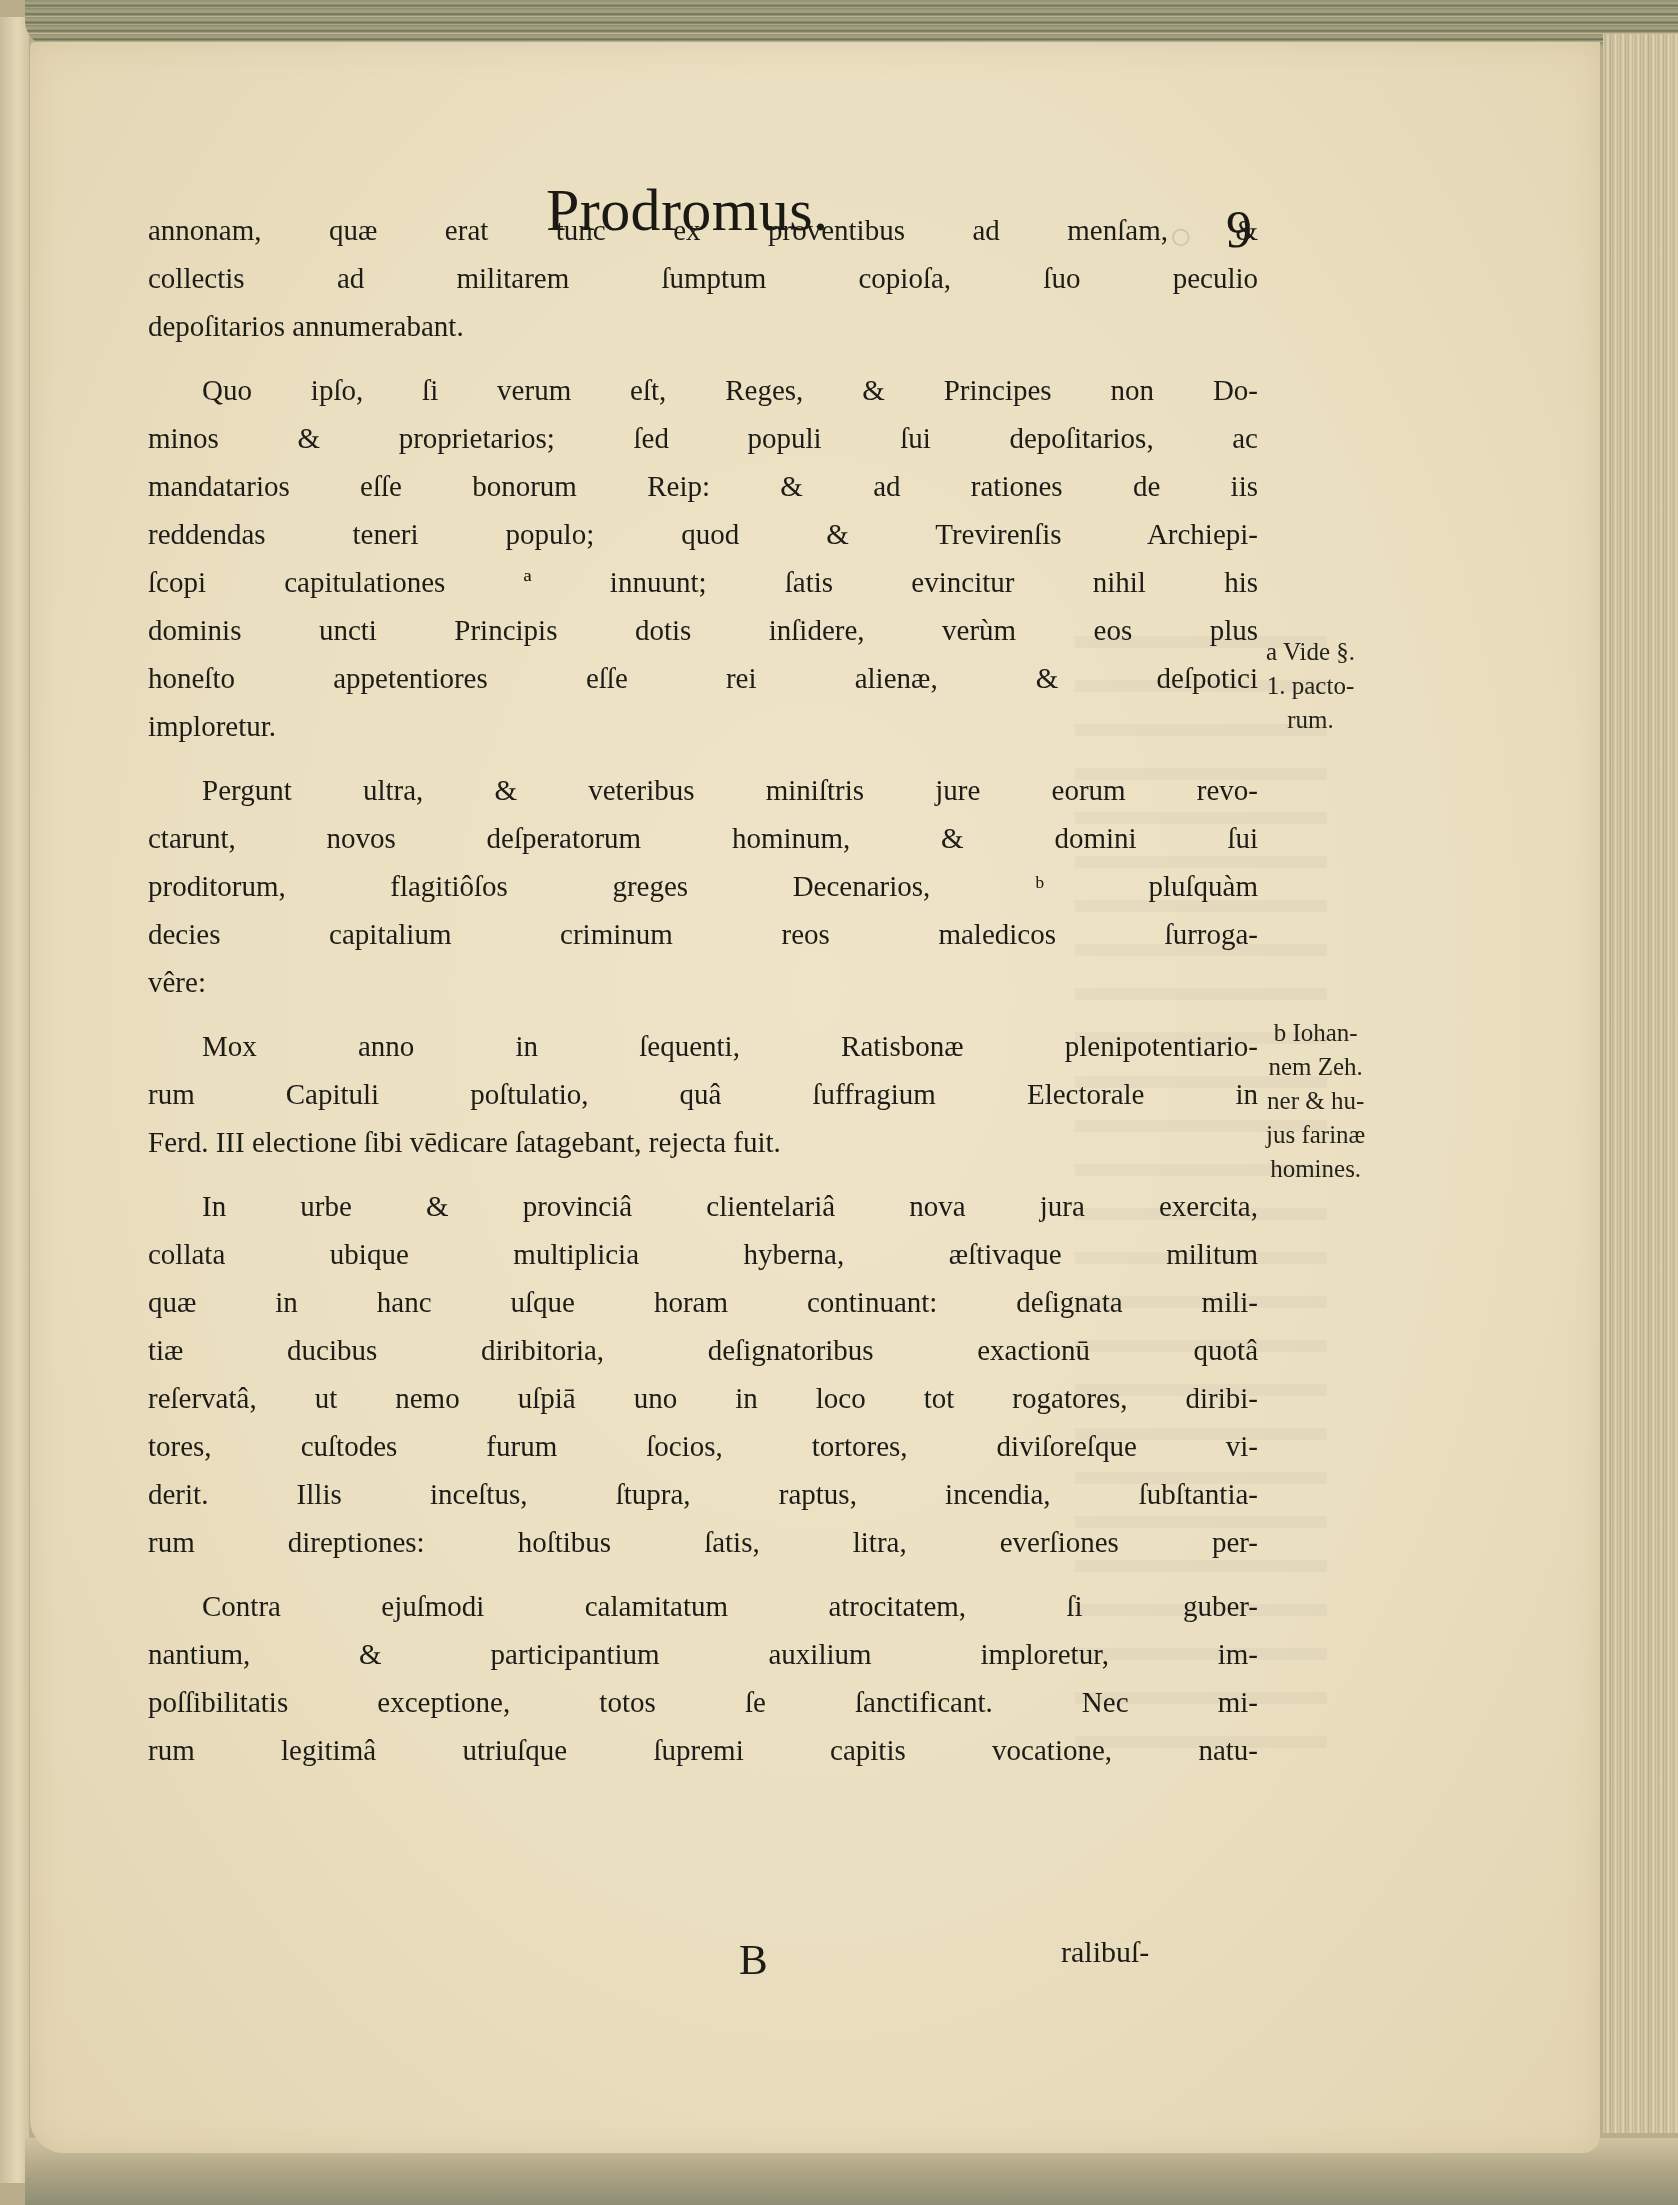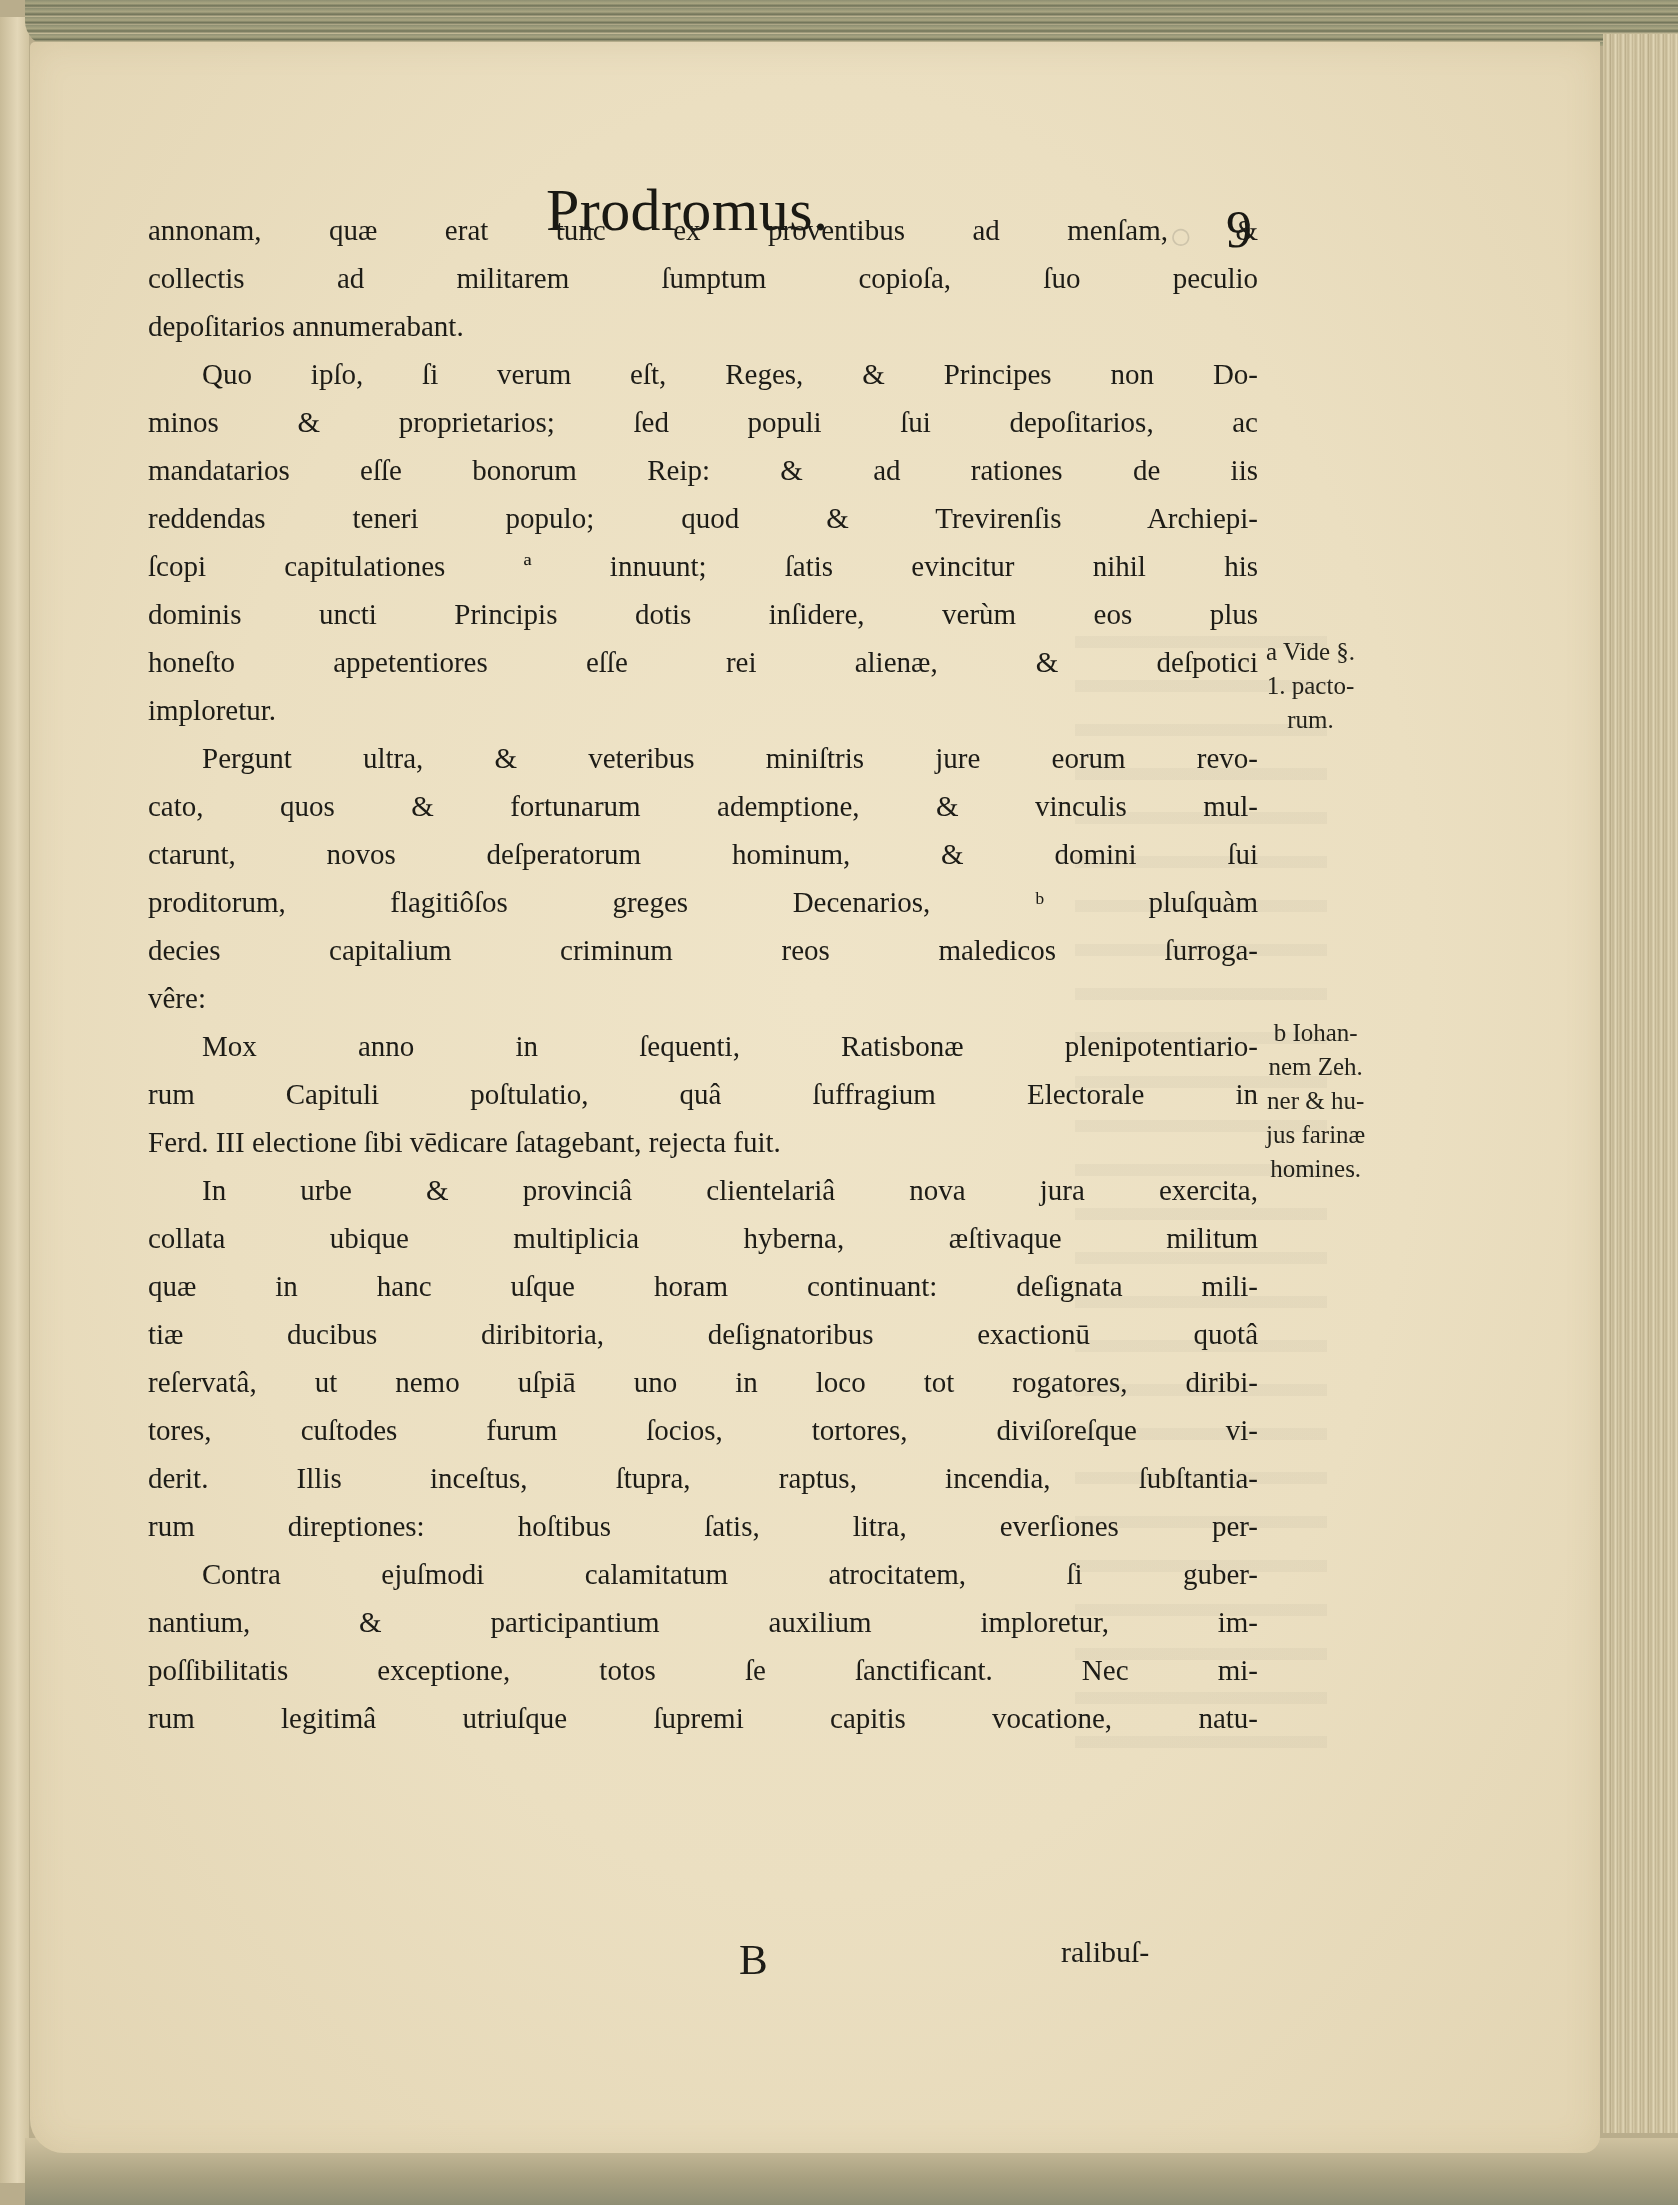--- a/index.html
+++ b/index.html
@@ -48,21 +48,21 @@
   }
   .ghost-circle {
     position: absolute; left: 1169px; top: 213px; font-size: 39px;
     color: rgba(80,80,70,0.18);
   }
   .line {
     font-size: 29px; line-height: 48px; height: 48px;
     white-space: nowrap; text-align: justify; text-align-last: justify;
   }
   .line.last { text-align-last: left; }
-  .line.indent { padding-left: 54px; }
+  .line.indent { padding-left: 54px; margin-top: 16px; }
   .paragraph { margin: 0; }
   .marginal {
     position: absolute; left: 1266px; font-size: 25px; line-height: 34px;
     color: #24231c; white-space: nowrap; text-align: center;
   }
   .note-a { top: 635px; }
   .note-b { top: 1016px; }
   .signature {
     position: absolute; left: 739px; top: 1935px; font-size: 43px; color: #1d1c17;
   }
@@ -101,21 +101,20 @@
     <div class="line">minos &amp; proprietarios; ſed populi ſui depoſitarios, ac</div>
     <div class="line">mandatarios eſſe bonorum Reip: &amp; ad rationes de iis</div>
     <div class="line">reddendas teneri populo; quod &amp; Trevirenſis Archiepi-</div>
     <div class="line">ſcopi capitulationes ª innuunt; ſatis evincitur nihil his</div>
     <div class="line">dominis uncti Principis dotis inſidere, verùm eos plus</div>
     <div class="line">honeſto appetentiores eſſe rei alienæ, &amp; deſpotici</div>
     <div class="line last">imploretur.</div>
   </div>
   <div class="paragraph">
     <div class="line indent">Pergunt ultra, &amp; veteribus miniſtris jure eorum revo-</div>
-    <div class="line">cato, quos &amp; fortunarum ademptione, &amp; vinculis mul-</div>
     <div class="line">ctarunt, novos deſperatorum hominum, &amp; domini ſui</div>
     <div class="line">proditorum, flagitiôſos greges Decenarios, ᵇ pluſquàm</div>
     <div class="line">decies capitalium criminum reos maledicos ſurroga-</div>
     <div class="line last">vêre:</div>
   </div>
   <div class="paragraph">
     <div class="line indent">Mox anno in ſequenti, Ratisbonæ plenipotentiario-</div>
     <div class="line">rum Capituli poſtulatio, quâ ſuffragium Electorale in</div>
     <div class="line last">Ferd. III electione ſibi vēdicare ſatagebant, rejecta fuit.</div>
   </div>

